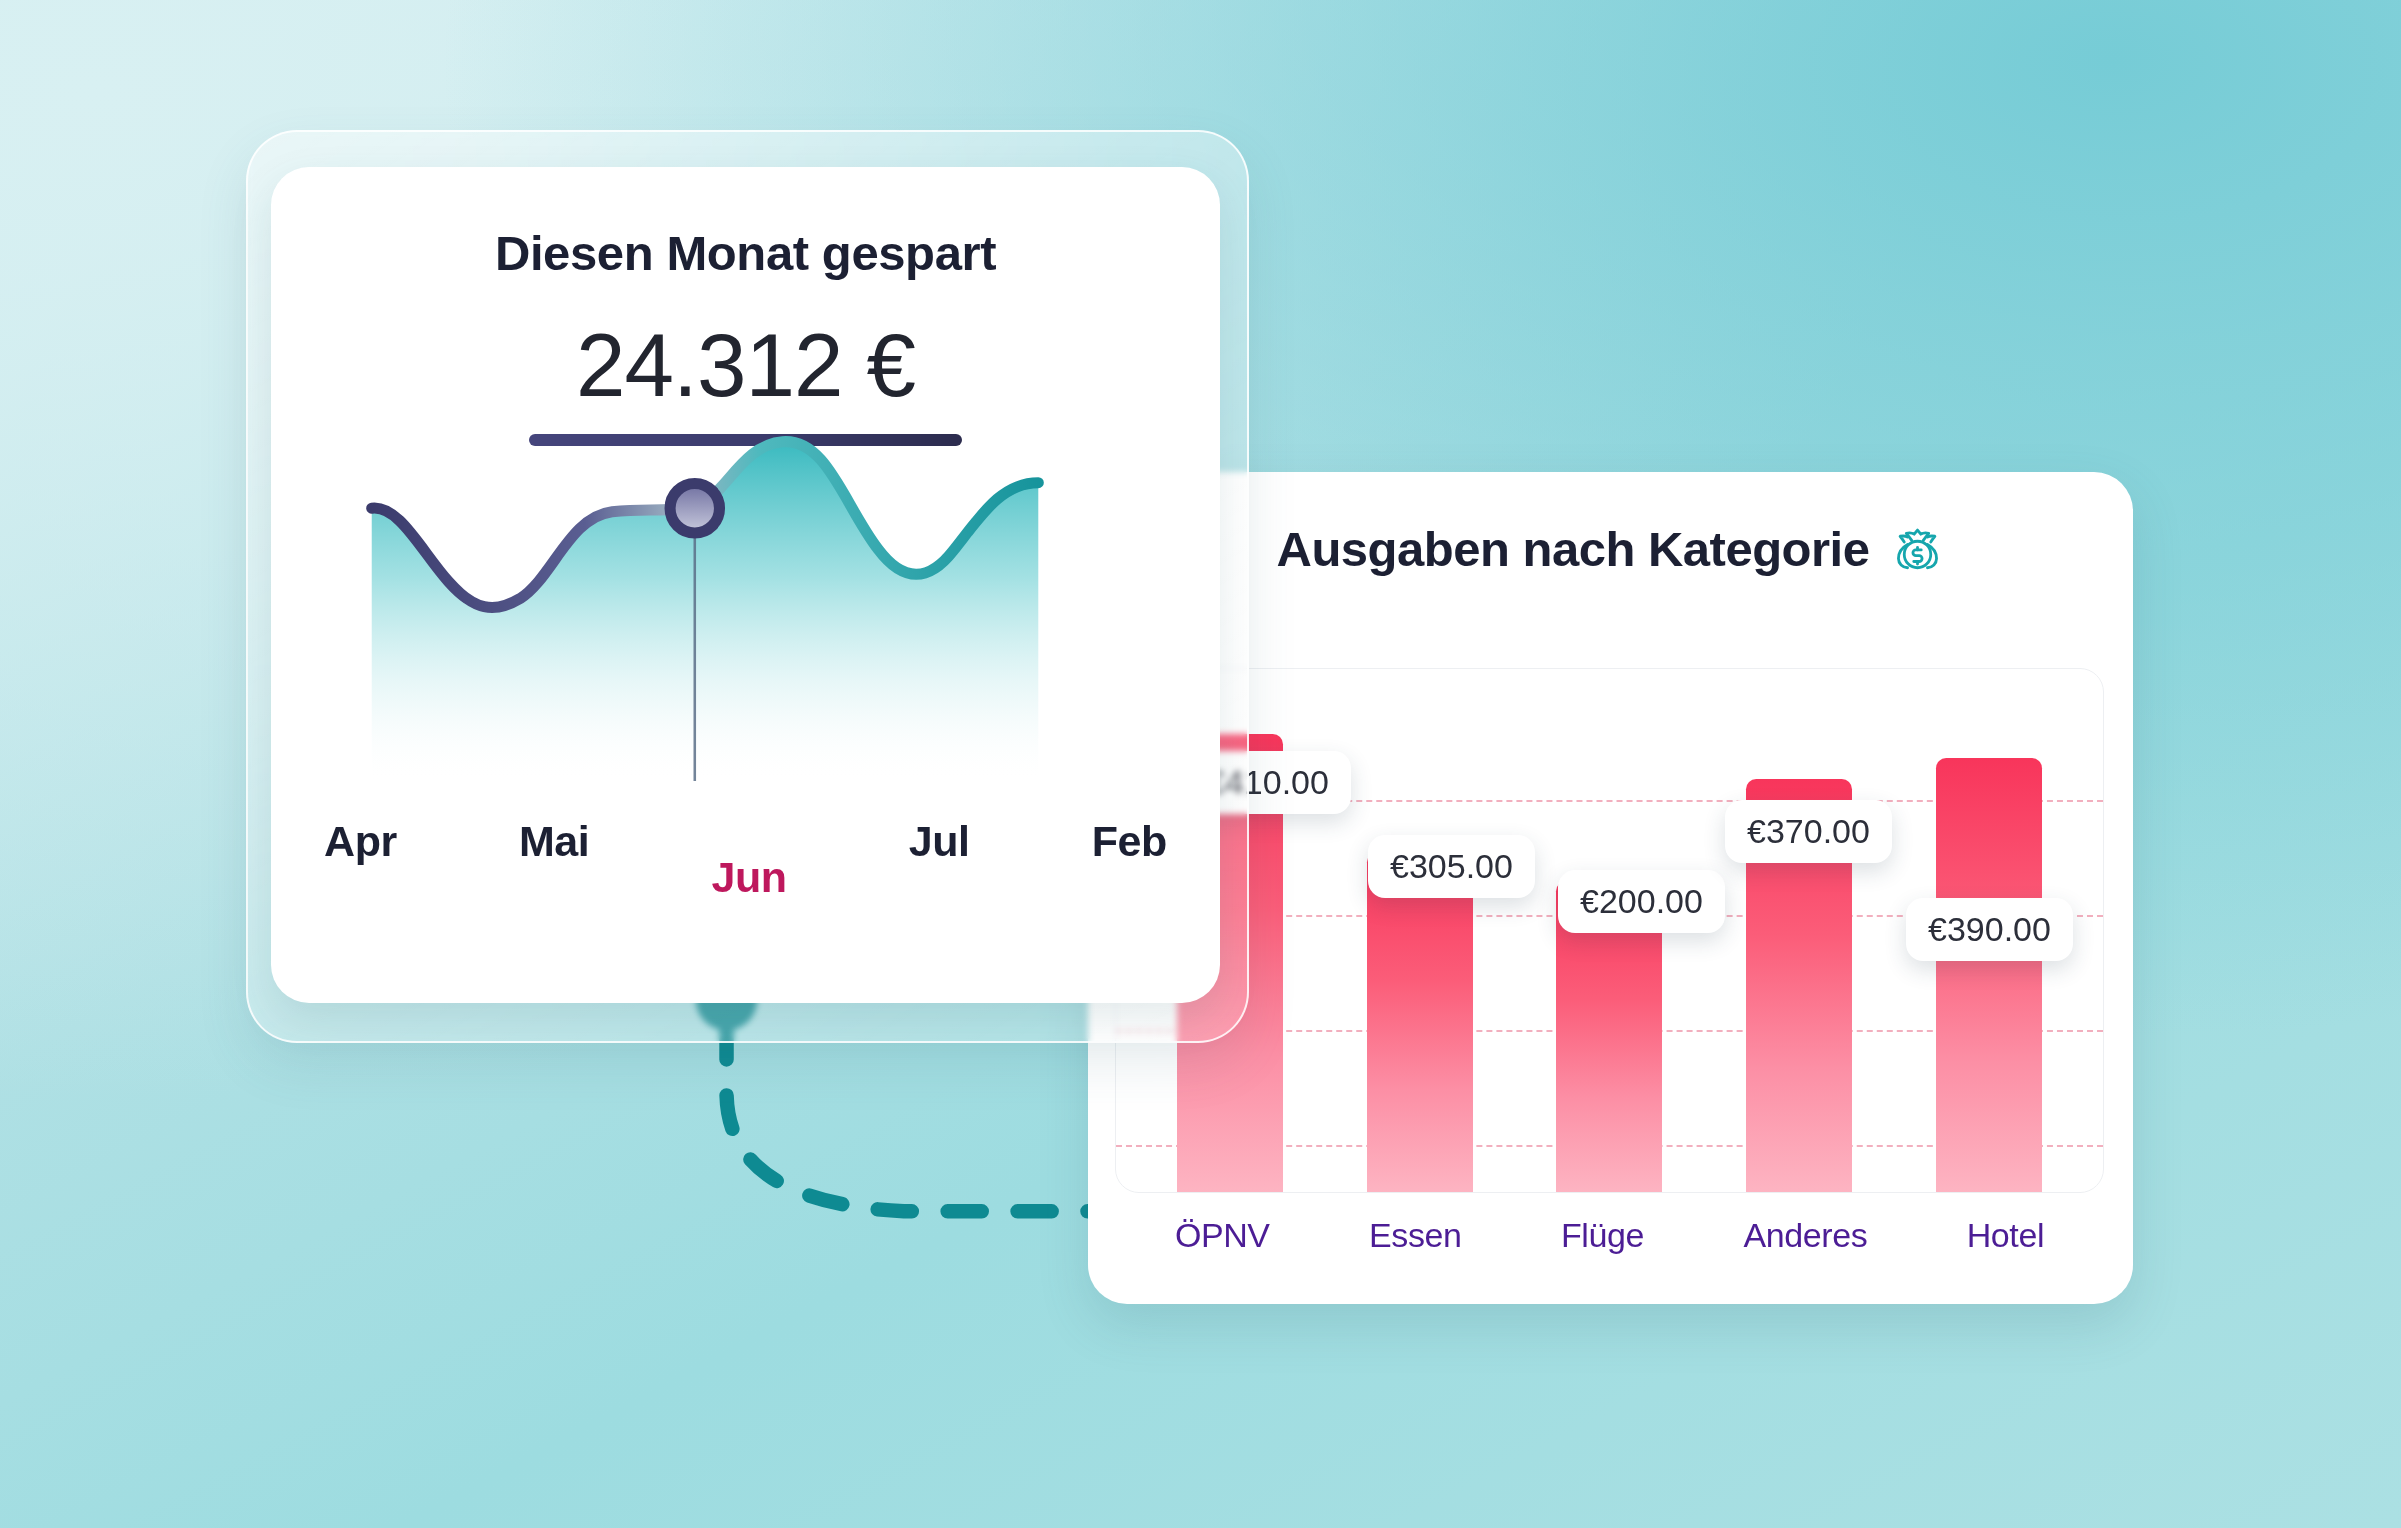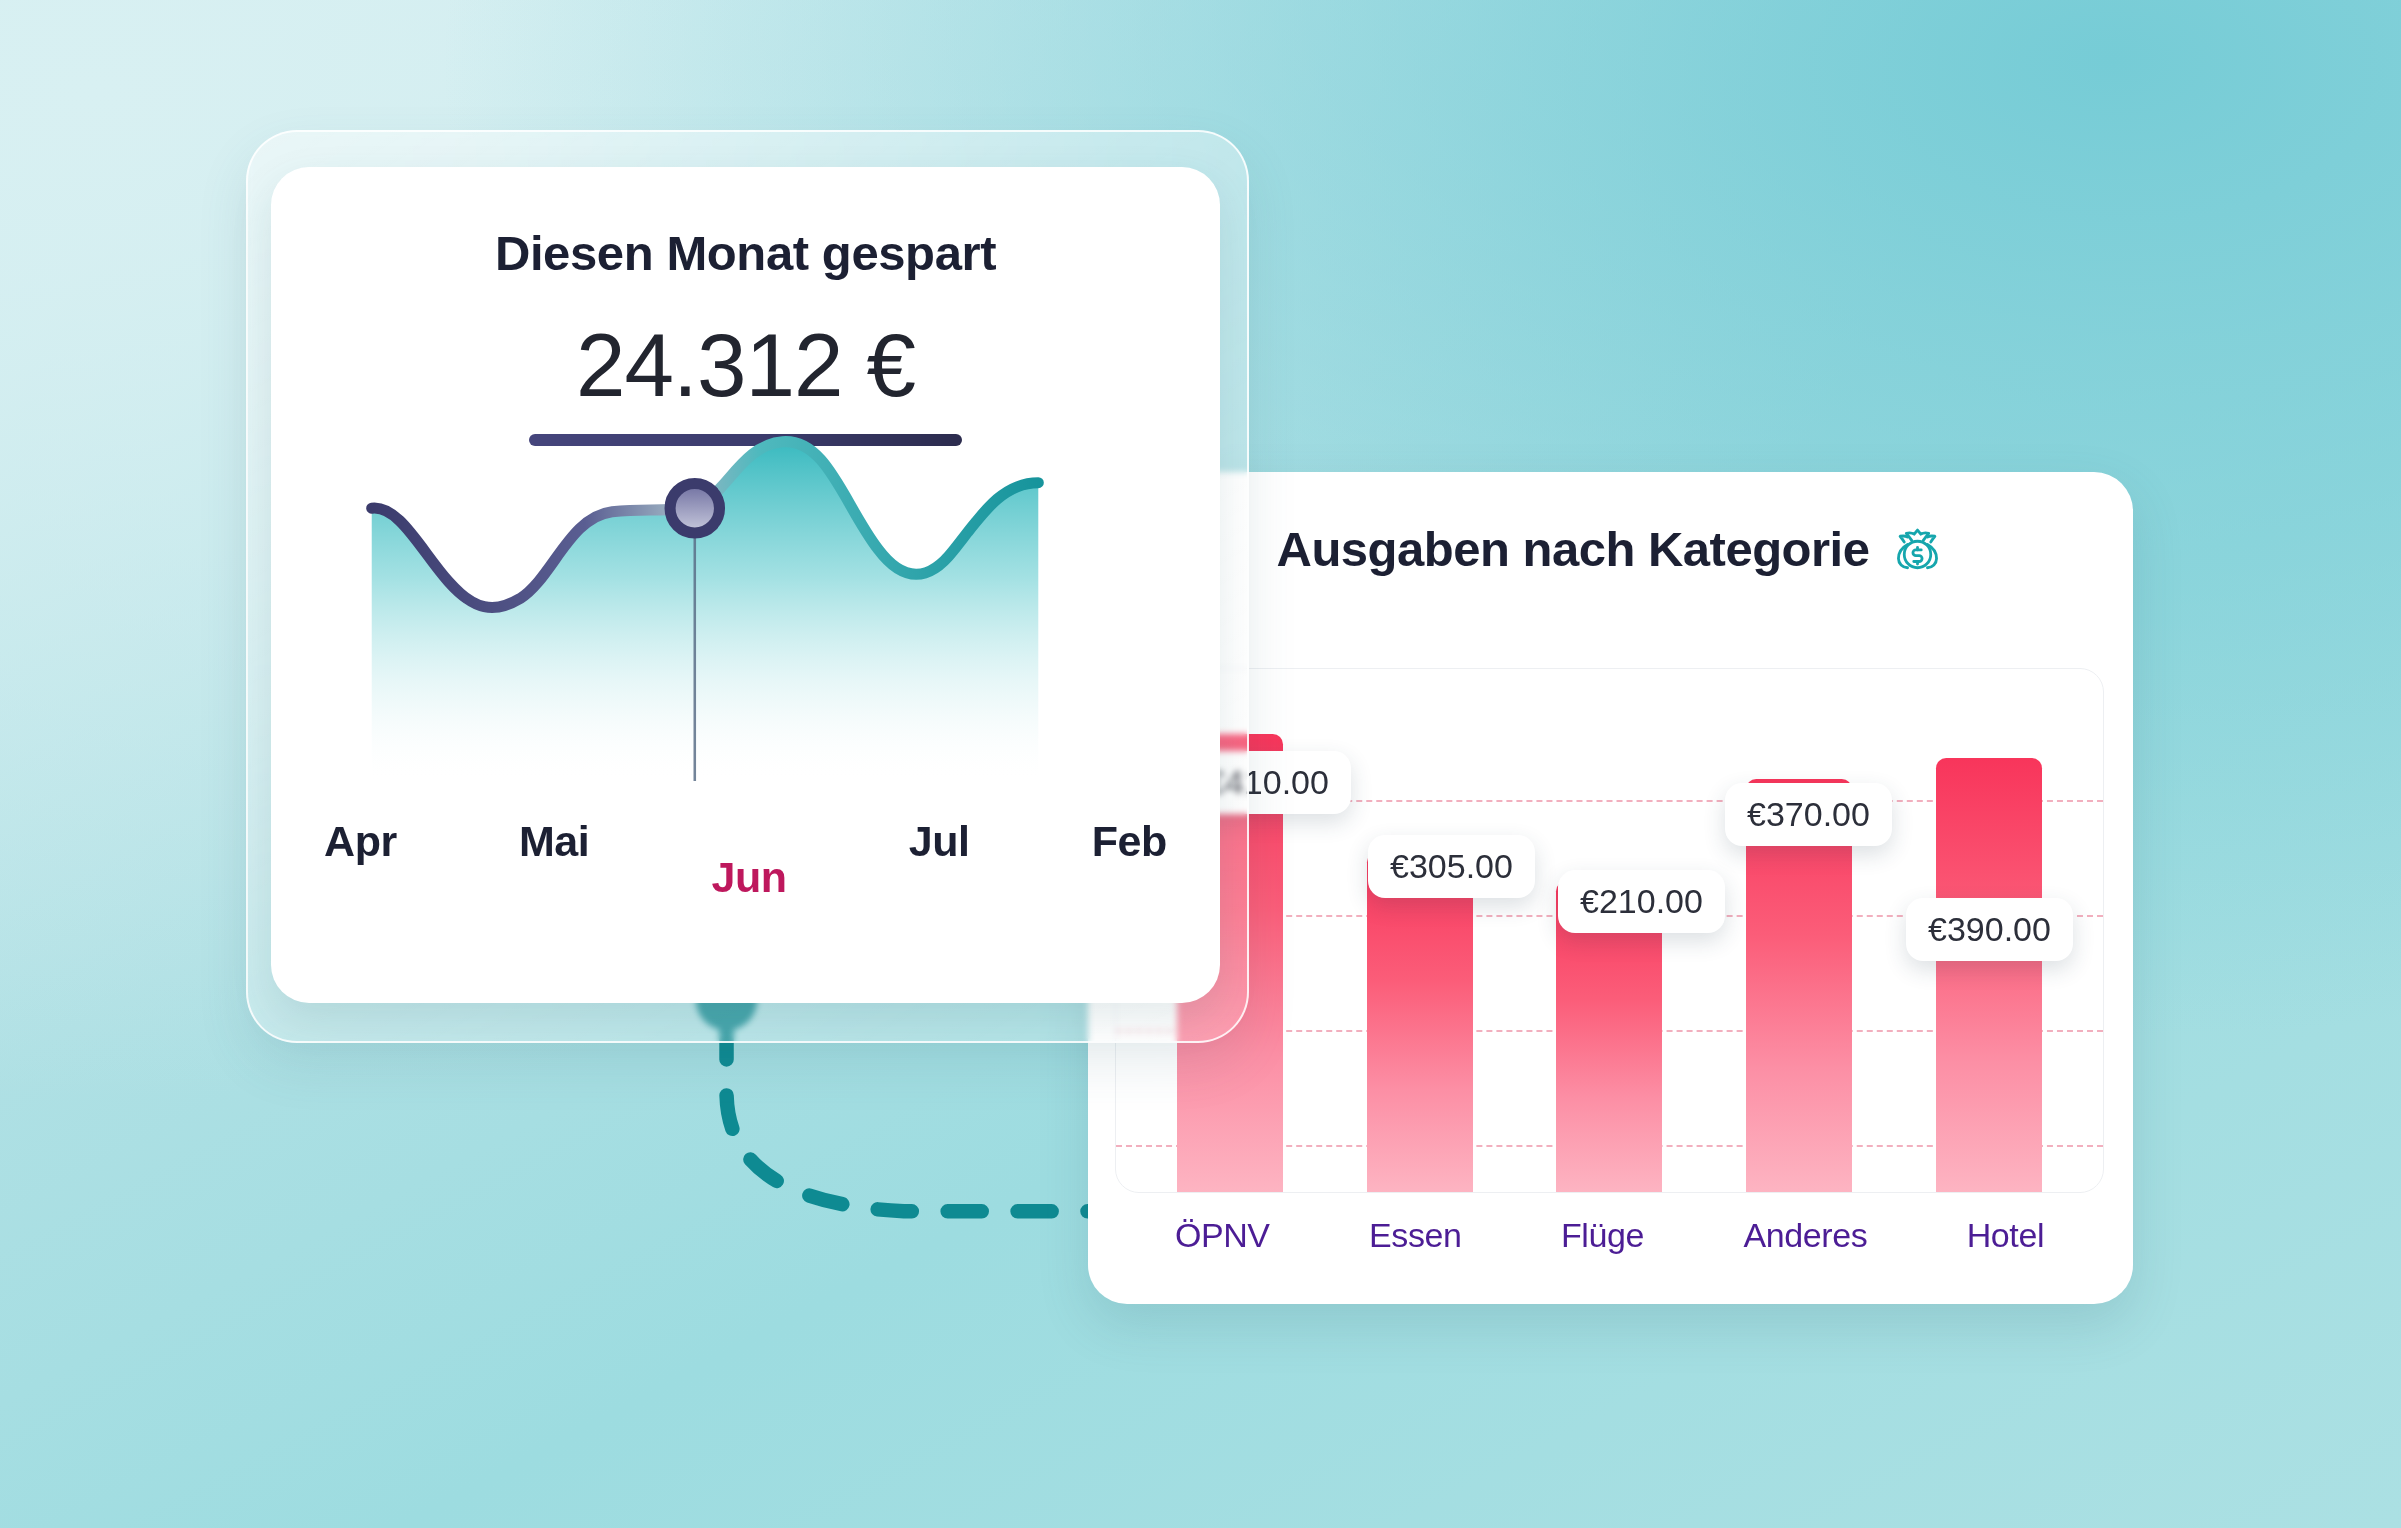--- a/index.html
+++ b/index.html
@@ -245,22 +245,22 @@
       <div class="bars">
         <div class="bar" style="height:87.5%"></div>
         <div class="bar" style="height:65.0%"></div>
         <div class="bar" style="height:59.5%"></div>
         <div class="bar" style="height:79.0%"></div>
         <div class="bar" style="height:83.0%"></div>
       </div>
 
       <div class="value-tag" style="left:68px;  top:82px">€410.00</div>
       <div class="value-tag" style="left:252px; top:166px">€305.00</div>
-      <div class="value-tag" style="left:442px; top:201px">€210.00</div>
-      <div class="value-tag" style="left:609px; top:114px">€370.00</div>
+      <div class="value-tag" style="left:442px; top:201px">€200.00</div>
+      <div class="value-tag" style="left:609px; top:131px">€370.00</div>
       <div class="value-tag" style="left:790px; top:229px">€390.00</div>
     </div>
 
     <div class="cat-labels">
       <span class="cat-label">ÖPNV</span>
       <span class="cat-label">Essen</span>
       <span class="cat-label">Flüge</span>
       <span class="cat-label">Anderes</span>
       <span class="cat-label">Hotel</span>
     </div>

